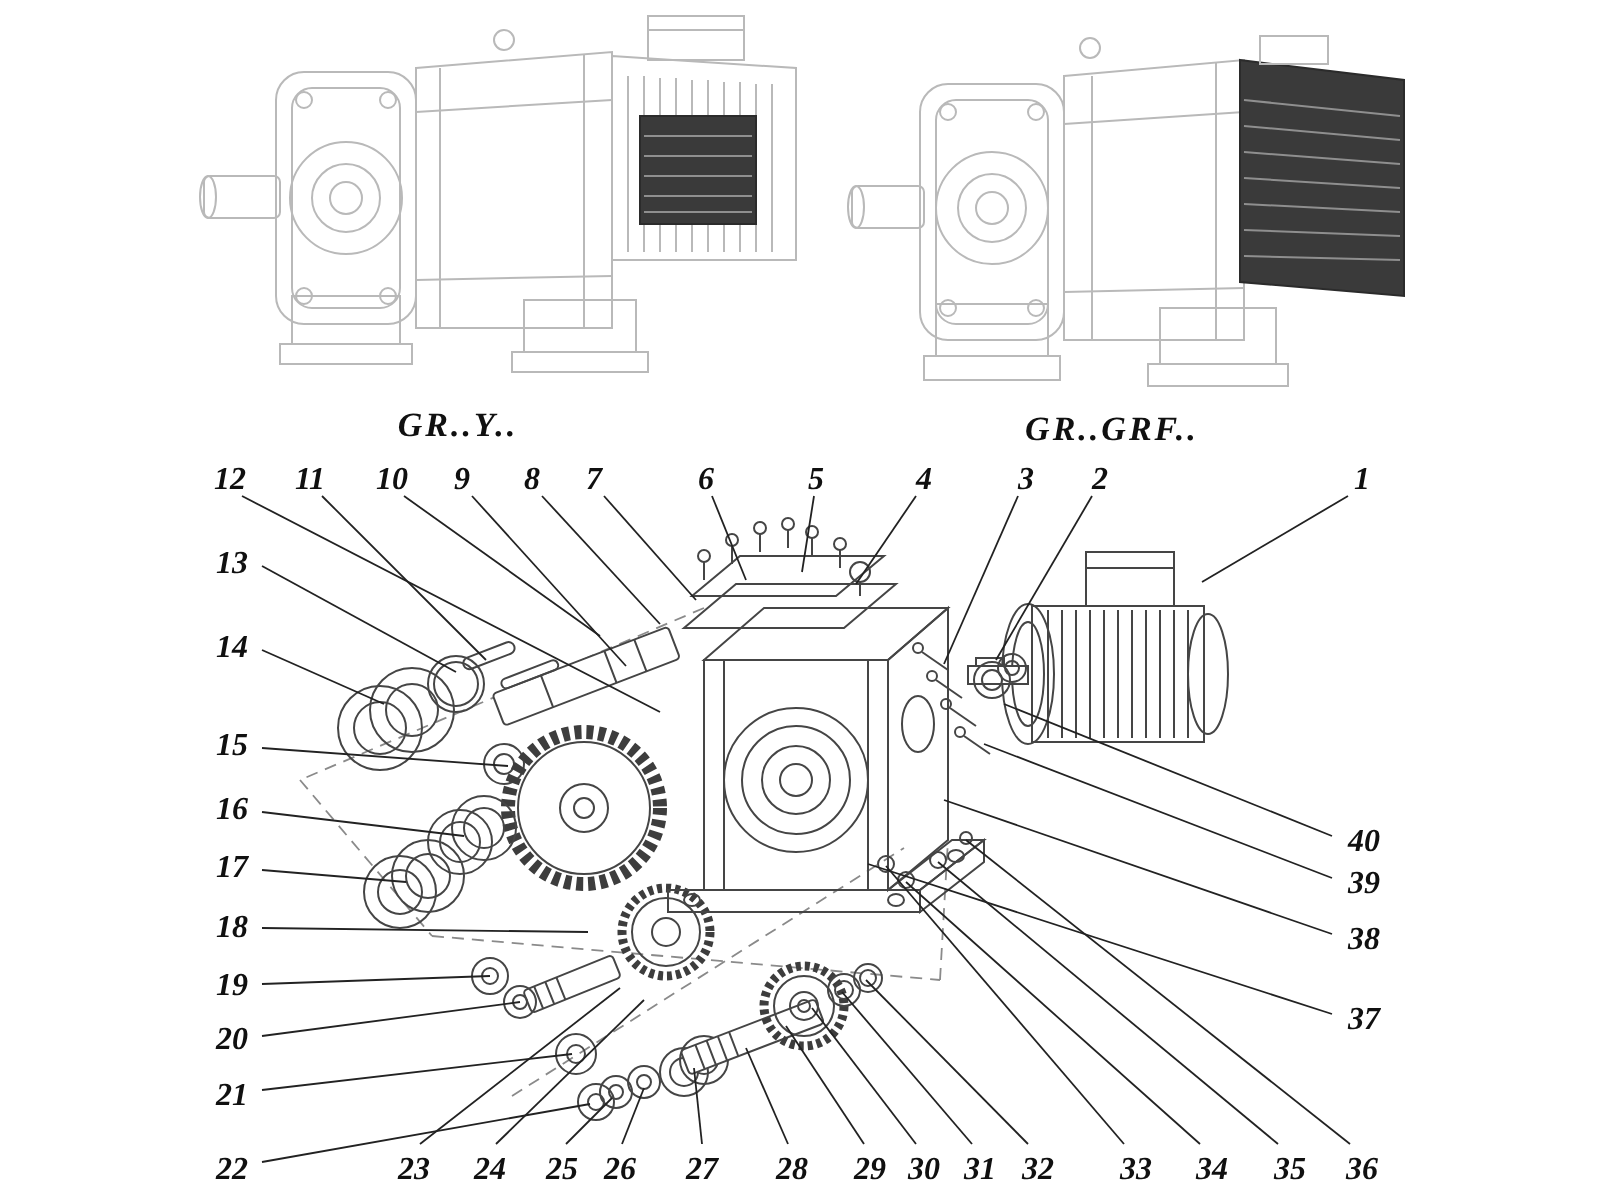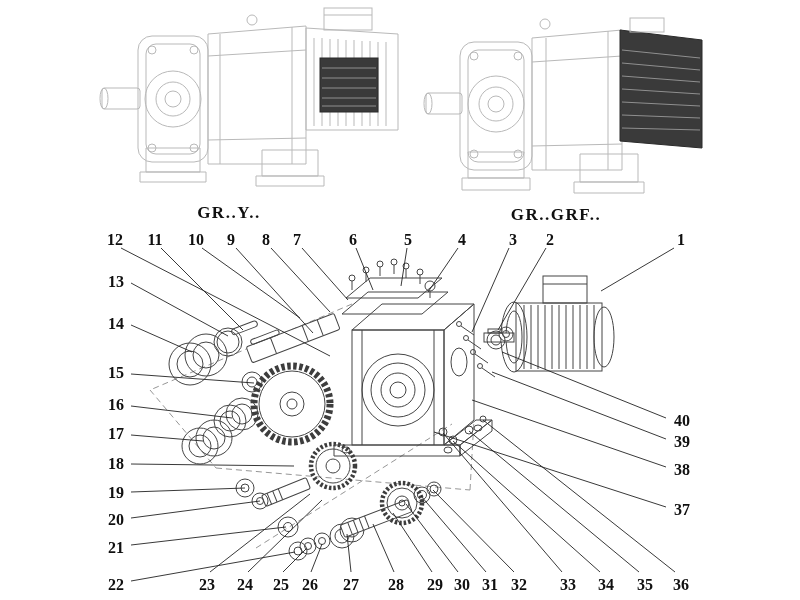--- a/index.html
+++ b/index.html
@@ -2,20 +2,21 @@
 <html><head>
 <meta charset="utf-8">
 <style>
   html, body { margin: 0; padding: 0; background: #ffffff; }
   .canvas {
     position: relative;
     width: 800px; height: 600px;
     background: #ffffff;
     overflow: hidden;
     font-family: "Liberation Serif", serif;
+    font-style: italic;
   }
   svg { display: block; }
 
   .lt   { stroke: #b9b9b9; fill: none; stroke-width: 1; }
   .dk   { stroke: #454545; fill: none; stroke-width: 1; }
   .dkw  { stroke: #454545; fill: #ffffff; stroke-width: 1; }
   .darkfill  { fill: #3a3a3a; stroke: #2b2b2b; stroke-width: 1; }
   .finlight  { stroke: #8f8f8f; fill: none; stroke-width: 1; }
   .gearrim   { stroke: #3d3d3d; fill: none; stroke-width: 7; stroke-dasharray: 3.5 2.5; }
   .gearrim-s { stroke: #3d3d3d; fill: none; stroke-width: 4.5; stroke-dasharray: 2.5 2; }

